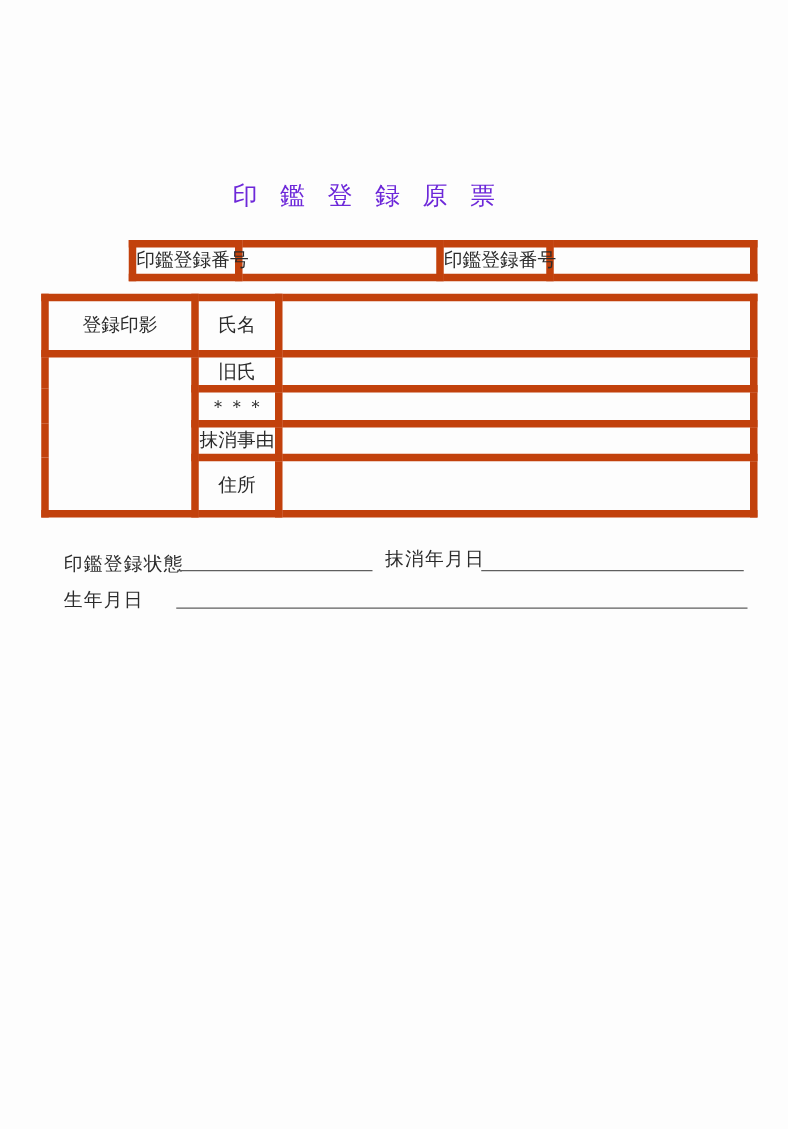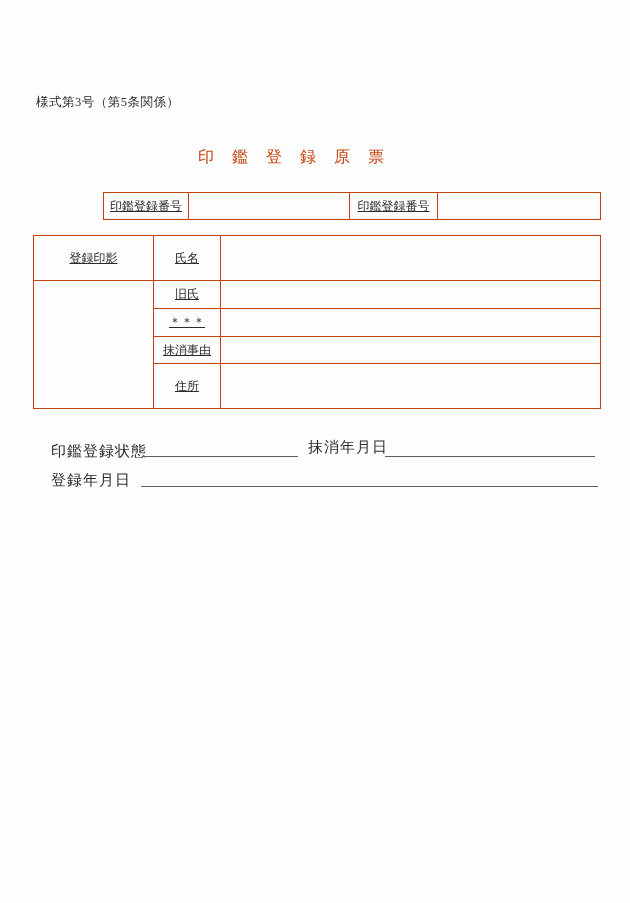--- a/index.html
+++ b/index.html
@@ -25,39 +25,38 @@
     letter-spacing: 0.5px;
     white-space: nowrap;
   }
   .doc-title {
     position: absolute;
     left: 0;
     right: 30px;
     top: 145px;
     margin: 0;
     text-align: center;
-    font-size: 16px;
+    font-size: 20px;
     font-weight: normal;
     letter-spacing: 18px;
     line-height: 24px;
-    color: #c2410c;
+    color: #6d28d9;
     white-space: nowrap;
   }
   table.form-table {
     position: absolute;
     border-collapse: collapse;
     table-layout: fixed;
   }
   table.form-table td {
-    border: 1px solid #c2410c;
-    font-size: 12px;
+    border: 6px solid #c2410c;
+    font-size: 15px;
     padding: 0;
     vertical-align: middle;
     background: transparent;
-    text-decoration: underline;
   }
   td.label-cell {
     text-align: center;
     white-space: nowrap;
   }
   td.value-cell {
     text-align: left;
   }
   #reg-table {
     left: 103px;
@@ -81,21 +80,20 @@
     letter-spacing: 1px;
     white-space: nowrap;
     color: #2b2b2b;
   }
 </style>
 </head>
 <body>
 
 <div class="page">
 
-  <div class="form-number">様式第3号（第5条関係）</div>
 
   <h1 class="doc-title">印鑑登録原票</h1>
 
   <table id="reg-table" class="form-table">
     <colgroup>
       <col style="width:85px">
       <col style="width:161px">
       <col style="width:88px">
       <col style="width:163px">
     </colgroup>
@@ -140,16 +138,16 @@
     </tr>
   </tbody>
     </table>
 
   <span class="inline-label" style="left:51px; top:442px;">印鑑登録状態</span>
   <span class="blank-line" style="left:142px; top:456px; width:156px;"></span>
 
   <span class="inline-label" style="left:308px; top:438px;">抹消年月日</span>
   <span class="blank-line" style="left:385px; top:456px; width:210px;"></span>
 
-  <span class="inline-label" style="left:51px; top:471px;">登録年月日</span>
+  <span class="inline-label" style="left:51px; top:471px;">生年月日</span>
   <span class="blank-line" style="left:141px; top:486px; width:457px;"></span>
 
 </div>
 
 </body></html>

